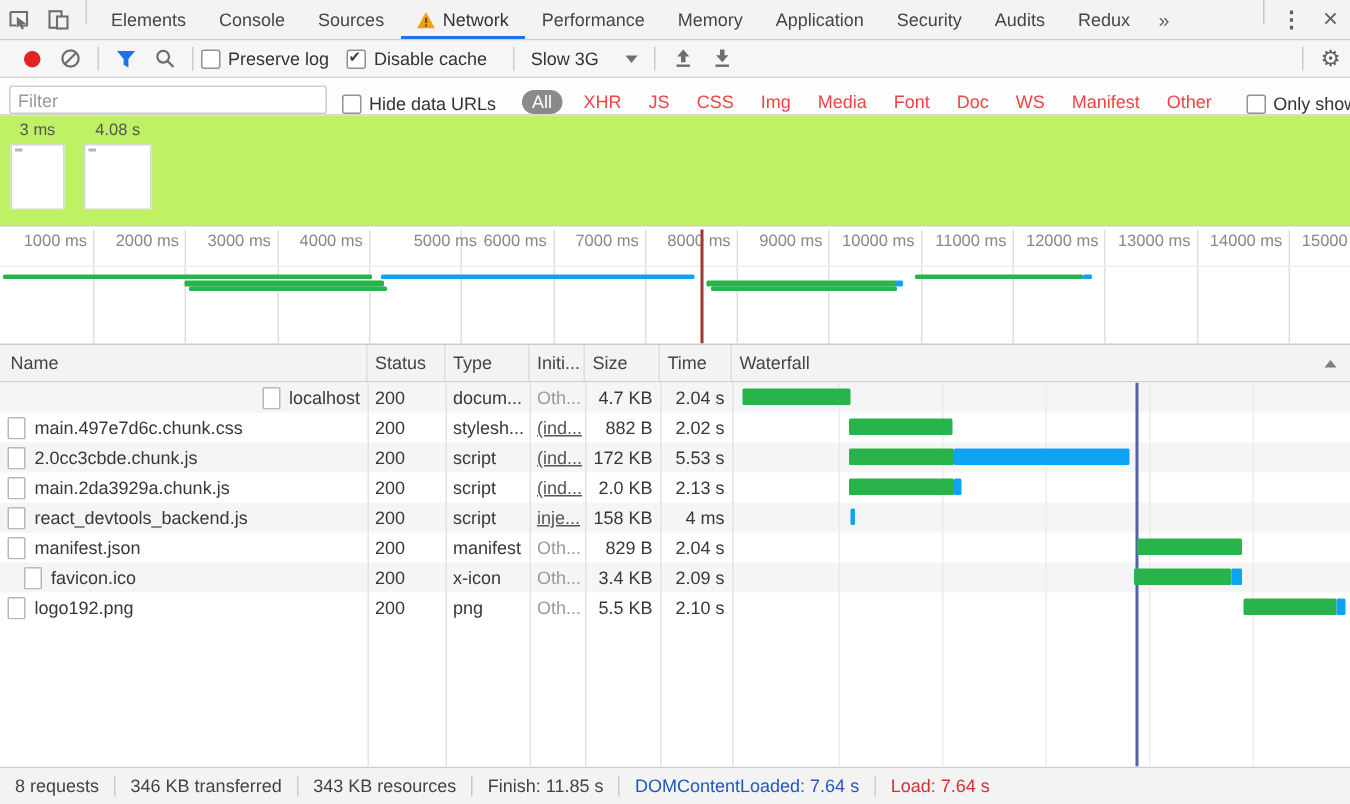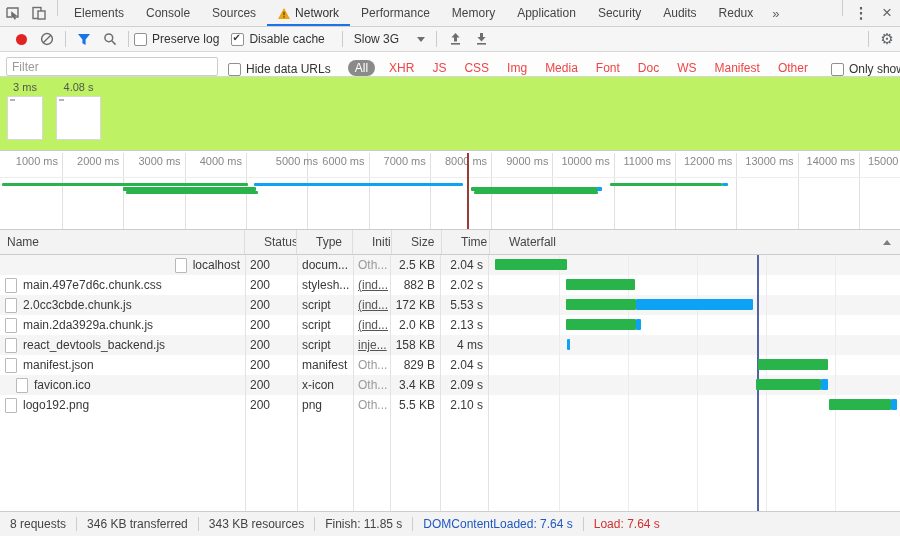--- a/index.html
+++ b/index.html
@@ -51,21 +51,21 @@
   .overview{position:relative;height:80px;border-top:1px solid #ccc;border-bottom:1px solid #ccc;
     box-sizing:border-box;background:#fff;overflow:hidden;}
   .tickline{position:absolute;top:2px;bottom:0;width:1px;background:#e0e0e0;}
   .ticklabel{position:absolute;top:4px;width:88px;text-align:right;font-size:11px;color:#888;white-space:nowrap;}
   .ovdivider{position:absolute;left:0;right:0;top:26px;height:1px;background:#ededed;}
   .ovbar{position:absolute;border-radius:1px;}
   .oveventline{position:absolute;top:2px;bottom:0;width:2px;background:#9c3b33;}
   
   .thead{display:flex;align-items:center;height:25px;background:#f3f3f3;
     border-bottom:1px solid #ccc;box-sizing:border-box;}
-  .hcell{flex:none;padding:0 19px;box-sizing:border-box;border-right:1px solid #ddd;height:24px;
+  .hcell{flex:none;padding:0 5px;box-sizing:border-box;border-right:1px solid #ddd;height:24px;
     line-height:24px;overflow:hidden;white-space:nowrap;color:#454545;}
   .hcell.first{padding-left:7px;}
   .hcell.wf{flex:1;border-right:none;display:flex;align-items:center;padding-right:9px;}
   .sortup{margin-left:auto;width:0;height:0;border-left:4px solid transparent;
     border-right:4px solid transparent;border-bottom:5px solid #7d7d7d;}
   
   .tbody{position:relative;height:256px;background:#fff;overflow:hidden;}
   .stripe{position:absolute;left:0;right:0;height:20px;background:#f5f5f5;}
   .colsep{position:absolute;top:0;bottom:0;width:1px;background:#e3e3e3;}
   .wfgrid{position:absolute;top:0;bottom:0;width:1px;background:#ececec;}
@@ -309,21 +309,21 @@
       <div class="colsep" style="left: 488px;"></div>
       <div class="tbeventline" style="left: 757px;"></div>
       <div class="trow" style="top: 0px;">
         <div class="cell name" style="width: 245px; justify-content: flex-end;">
           <div class="fileicon"></div>
           <span>localhost</span>
         </div>
         <div class="cell" style="width: 52px;">200</div>
         <div class="cell" style="width: 56px; text-align: right;">docum...</div>
         <div class="cell initiator" style="width: 37px;">Oth...</div>
-        <div class="cell num" style="width: 50px;">2.5 KB</div>
+        <div class="cell num" style="width: 50px;">4.7 KB</div>
         <div class="cell num" style="width: 48px;">2.04 s</div>
         <div class="cell wf">
           <div class="bar" style="left: 7px; width: 72px; background: rgb(40, 180, 75);"></div>
         </div>
       </div>
       <div class="trow" style="top: 20px;">
         <div class="cell name" style="width: 245px;">
           <div class="fileicon"></div>
           <span>main.497e7d6c.chunk.css</span>
         </div>

